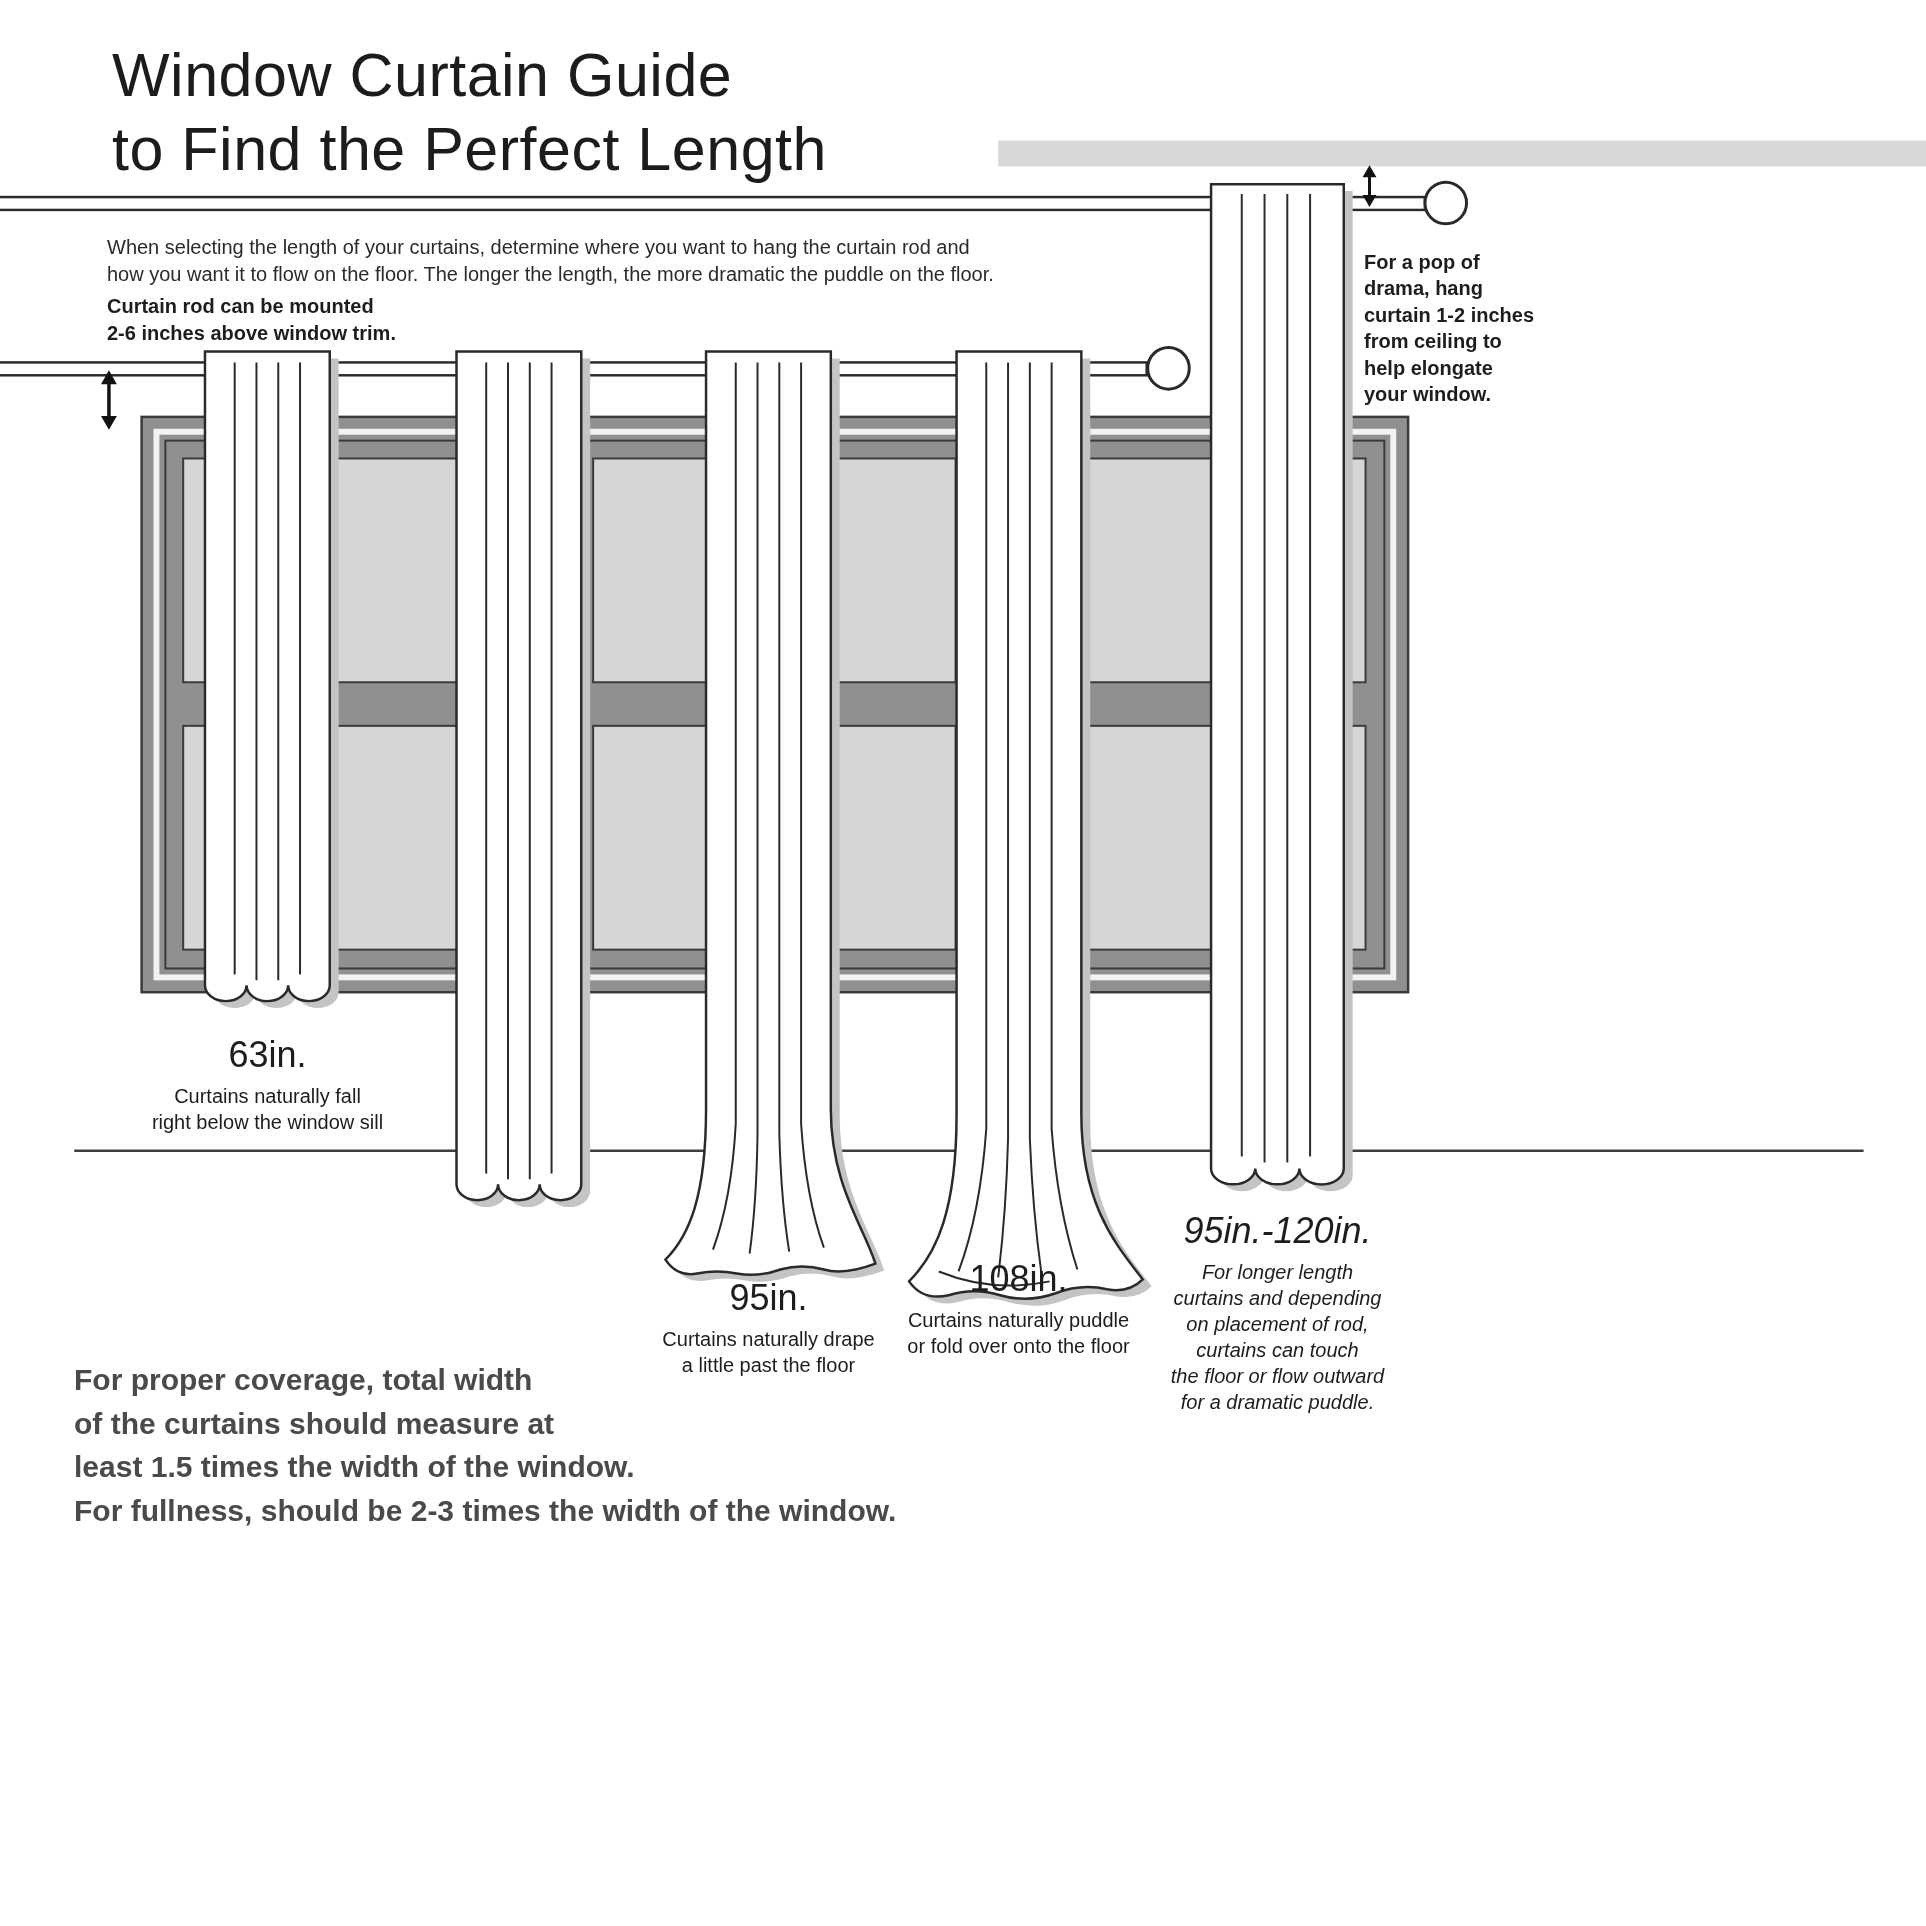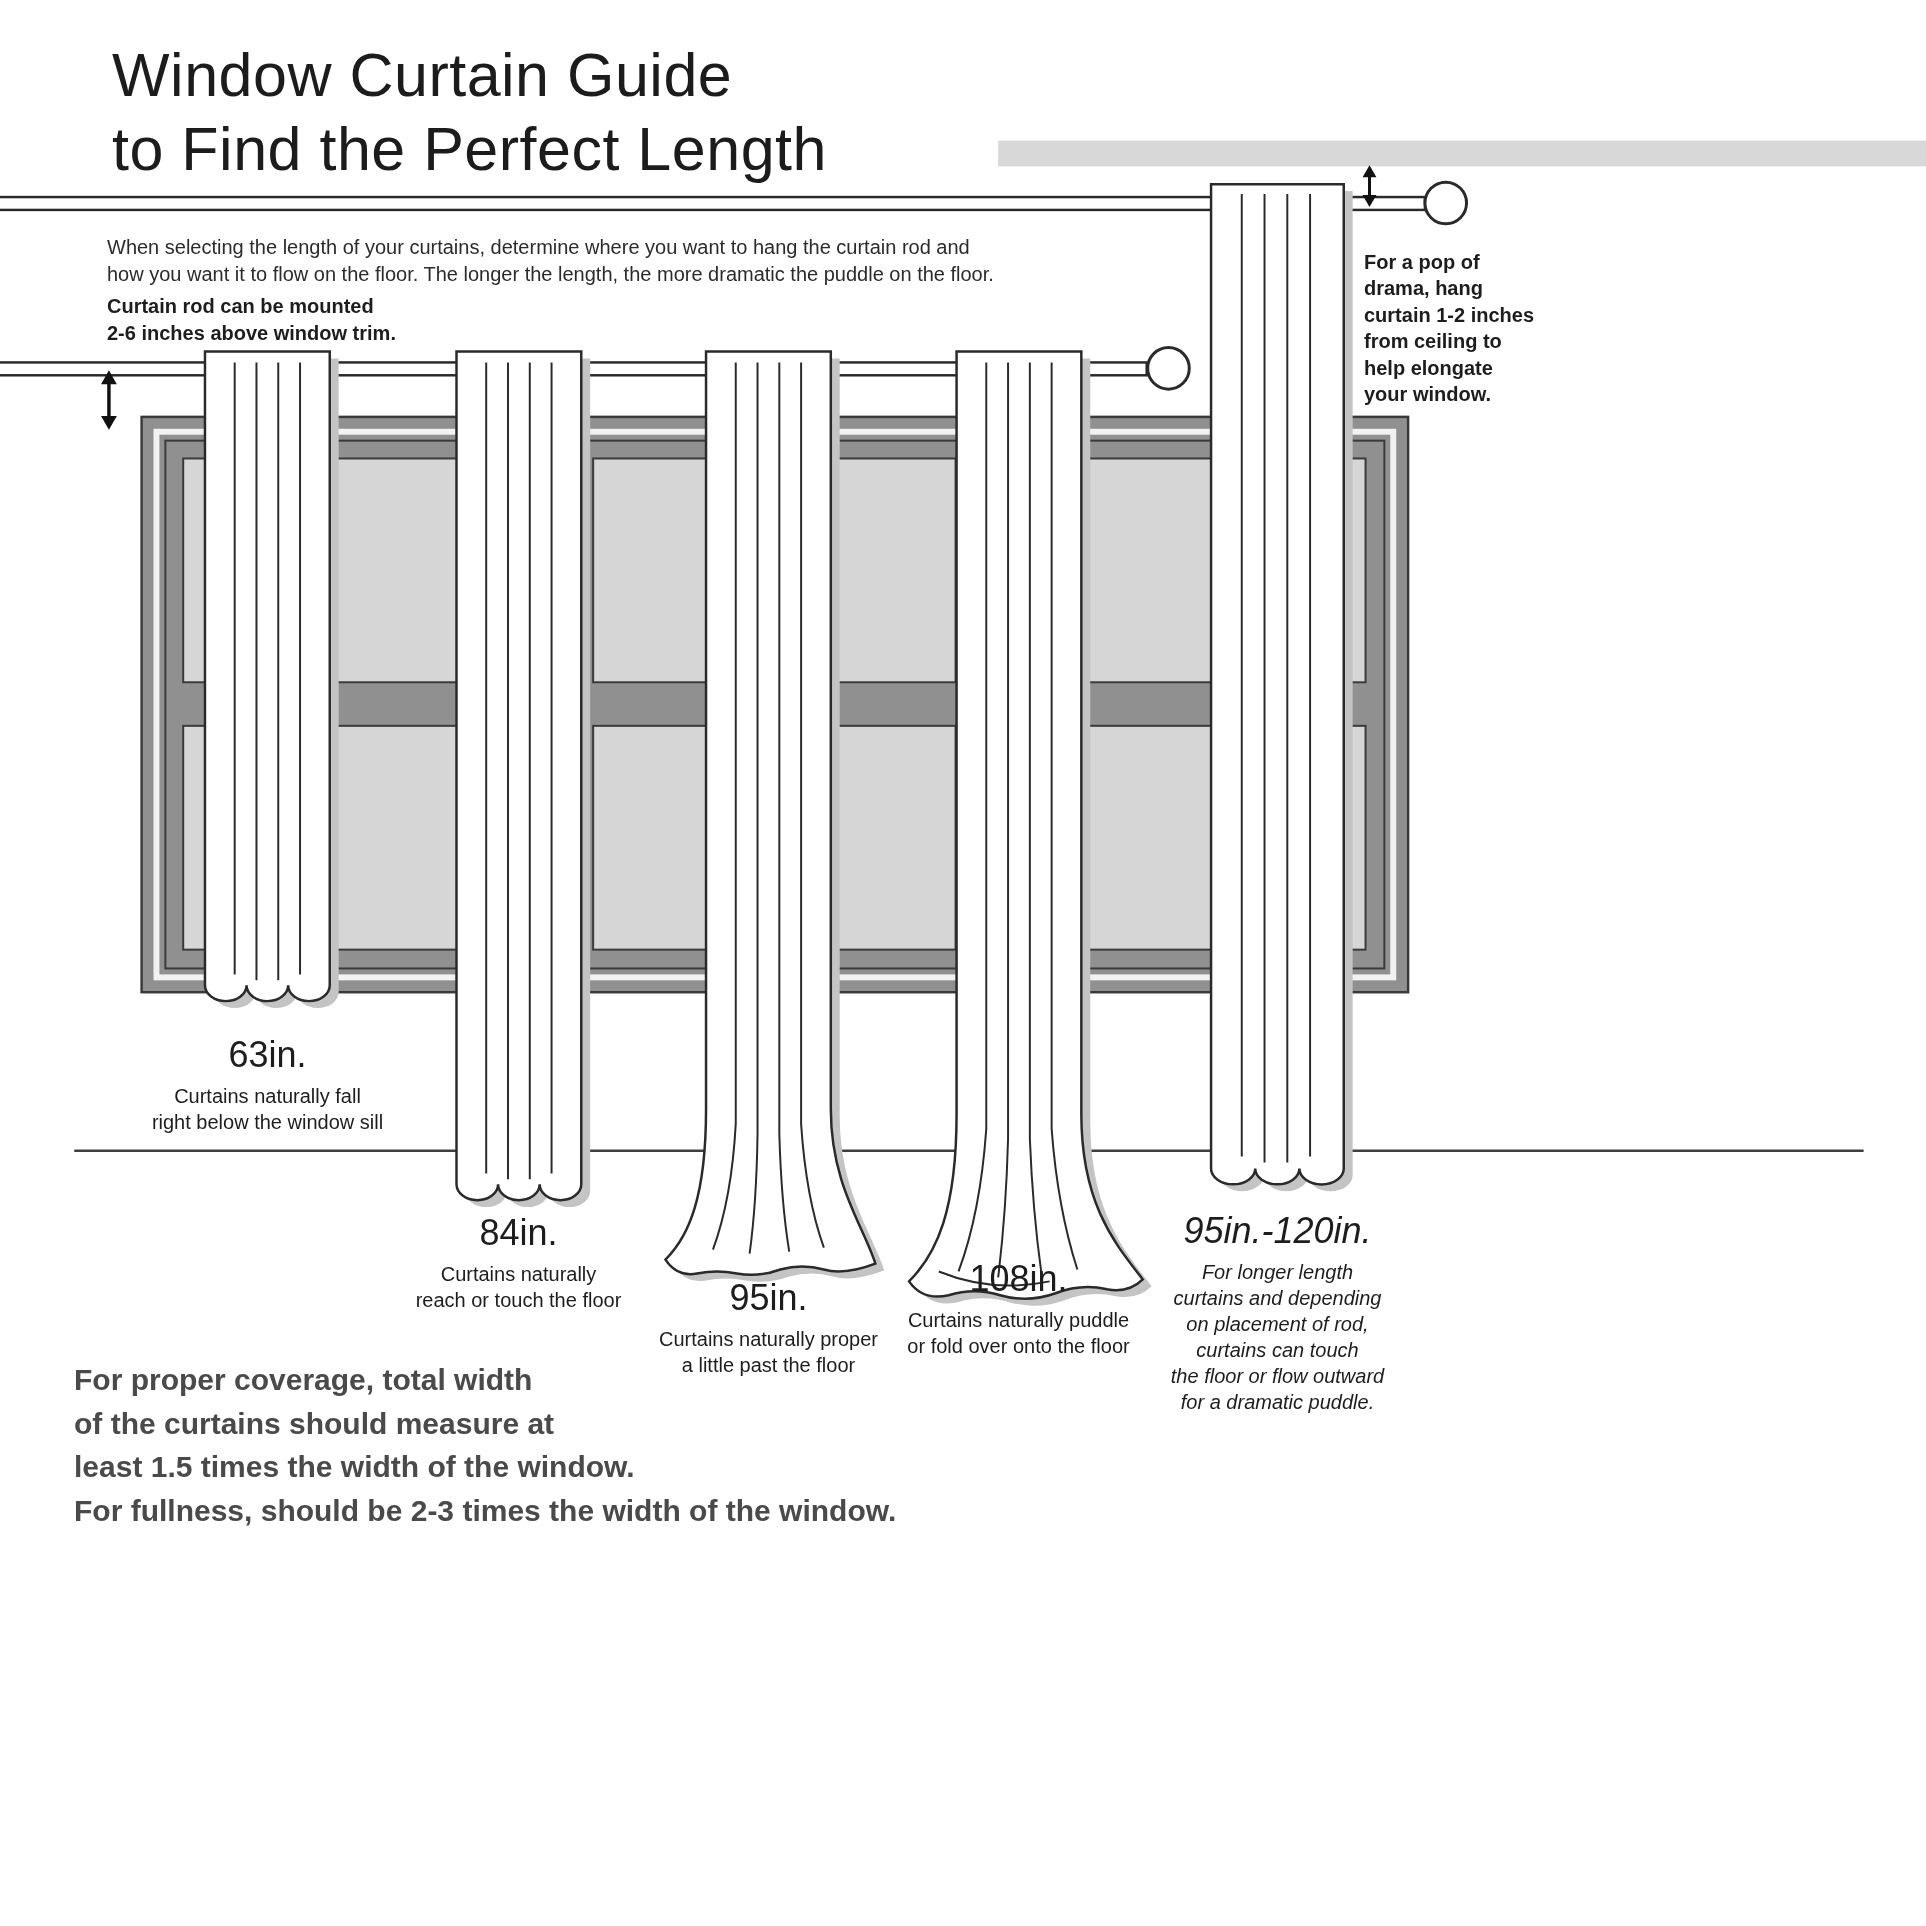--- a/index.html
+++ b/index.html
@@ -110,29 +110,24 @@
 from ceiling to
 help elongate
 your window.</p>
 
   <div class="abs curtain-label" style="left:99px;top:1034px;">
     <div class="len">63in.</div>
     <div class="cap">Curtains naturally fall
 right below the window sill</div>
   </div>
 
-  <div class="abs curtain-label" style="left:350px;top:1212px;">
-    <div class="len">84in.</div>
-    <div class="cap">Curtains naturally
-reach or touch the floor</div>
-  </div>
 
   <div class="abs curtain-label" style="left:600px;top:1277px;">
     <div class="len">95in.</div>
-    <div class="cap">Curtains naturally proper
+    <div class="cap">Curtains naturally drape
 a little past the floor</div>
   </div>
 
   <div class="abs curtain-label" style="left:850px;top:1258px;">
     <div class="len">108in.</div>
     <div class="cap">Curtains naturally puddle
 or fold over onto the floor</div>
   </div>
 
   <div class="abs curtain-label" style="left:1109px;top:1210px;font-style:italic;">

